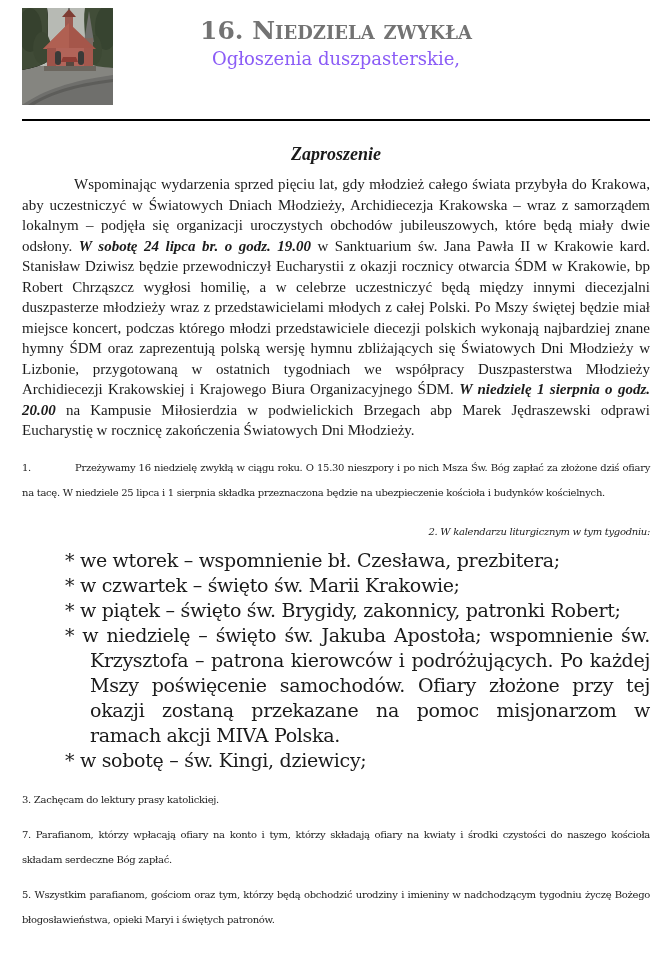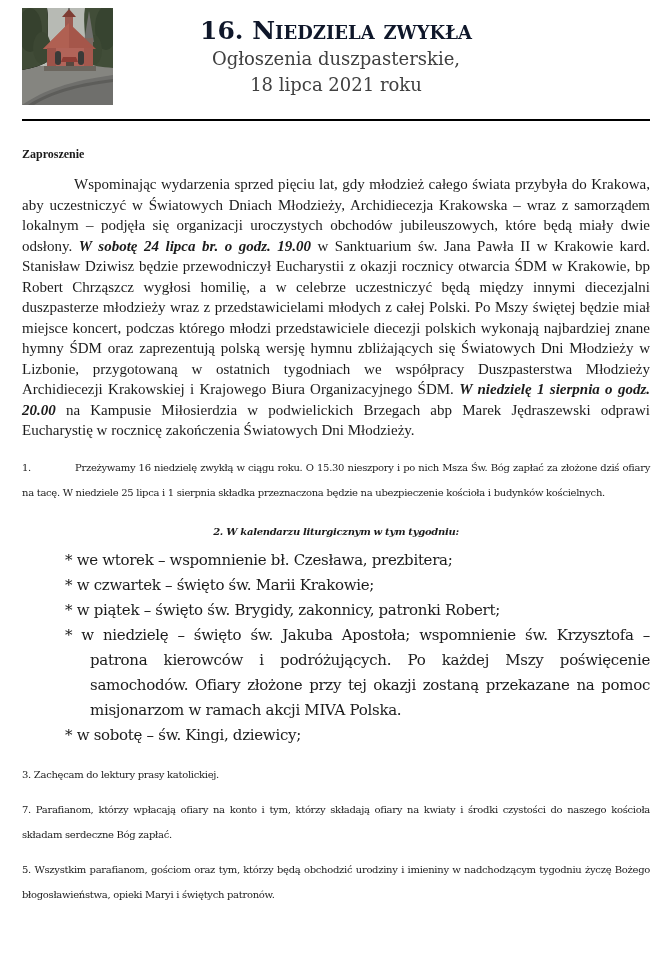--- a/index.html
+++ b/index.html
@@ -21,41 +21,43 @@
     overflow: hidden;
   }
   .titles { text-align: center; padding-top: 8px; }
   .doc-title {
     margin: 0;
     font-family: "DejaVu Serif", serif;
     font-weight: 700;
     font-variant: small-caps;
     font-size: 25px;
     line-height: 30px;
-    color: #0f172a;
+    color: #737373;
   }
   .doc-subtitle {
     font-family: "DejaVu Serif", serif;
     font-size: 18px;
     line-height: 26px;
-    color: #404040;
+    color: #8b5cf6;
   }
   .rule {
     border: none;
     border-top: 2px solid #000;
     margin: 11px 0 0 0;
   }
 
   
   .section-label {
     margin: 24px 0 0 0;
     font-family: "Liberation Serif", serif;
     font-weight: bold;
-    font-size: 12px;
+    font-style: italic;
+    font-size: 18px;
     line-height: 18px;
+    text-align: center;
   }
   .invitation {
     margin: 11px 0 0 0;
     font-family: "Liberation Serif", serif;
     font-size: 15px;
     line-height: 20.5px;
     text-align: justify;
     text-indent: 52px;
   }
   .invitation b { font-weight: bold; font-style: italic; }
@@ -65,33 +67,33 @@
     font-family: "DejaVu Serif", serif;
     font-size: 10px;
     line-height: 25px;
     letter-spacing: -0.3px;
     text-align: justify;
     margin: 12px 0 0 0;
   }
   .item-1 { margin-top: 14px; }
   .num { display: inline-block; width: 53px; }
   .item-heading {
-    font-weight: bold;
+    font-weight: normal;
     font-style: italic;
     margin-top: 14px;
-    text-align: center;
+    text-align: right;
   }
   .bullets {
     list-style: none;
     margin: 4px 0 0 0;
     padding: 0;
   }
   .bullets li {
     font-family: "DejaVu Serif", serif;
-    font-size: 15px;
+    font-size: 19px;
     line-height: 25px;
     letter-spacing: -0.3px;
     text-align: justify;
     padding-left: 68px;
     text-indent: -25px;
     margin-top: 0;
   }
   .item-3 { margin-top: 14px; }
   .item-4 { margin-top: 10px; }
   .item-5 { margin-top: 10px; }
@@ -139,21 +141,20 @@
 
         <polygon points="41,49 54,49 56,54 39,54" fill="#8f3d35"></polygon>
         <rect x="44" y="54" width="8" height="7" fill="#57483f"></rect>
 
         <rect x="22" y="58" width="52" height="5" fill="#6b665e"></rect>
       </svg>
     </div>
     <div class="titles">
       <h1 class="doc-title">16. Niedziela zwykła</h1>
       <div class="doc-subtitle">Ogłoszenia duszpasterskie,</div>
-      <div class="doc-subtitle">18 lipca 2021 roku</div>
     </div>
   </header>
 
   <hr class="rule">
 
   <main>
 
     <p class="section-label">Zaproszenie</p>
 
     <p class="invitation"><span>Wspominając wydarzenia sprzed pięciu lat, gdy młodzież całego świata przybyła do Krakowa, aby uczestniczyć w Światowych Dniach Młodzieży, Archidiecezja Krakowska – wraz z samorządem lokalnym – podjęła się organizacji uroczystych obchodów jubileuszowych, które będą miały dwie odsłony. </span><b>W sobotę 24 lipca br. o godz. 19.00</b><span> w Sanktuarium św. Jana Pawła II w Krakowie kard. Stanisław Dziwisz będzie przewodniczył Eucharystii z okazji rocznicy otwarcia ŚDM w Krakowie, bp Robert Chrząszcz wygłosi homilię, a w celebrze uczestniczyć będą między innymi diecezjalni duszpasterze młodzieży wraz z przedstawicielami młodych z całej Polski. Po Mszy świętej będzie miał miejsce koncert, podczas którego młodzi przedstawiciele diecezji polskich wykonają najbardziej znane hymny ŚDM oraz zaprezentują polską wersję hymnu zbliżających się Światowych Dni Młodzieży w Lizbonie, przygotowaną w ostatnich tygodniach we współpracy Duszpasterstwa Młodzieży Archidiecezji Krakowskiej i Krajowego Biura Organizacyjnego ŚDM. </span><b>W niedzielę 1 sierpnia o godz. 20.00</b><span> na Kampusie Miłosierdzia w podwielickich Brzegach abp Marek Jędraszewski odprawi Eucharystię w rocznicę zakończenia Światowych Dni Młodzieży.</span></p>

